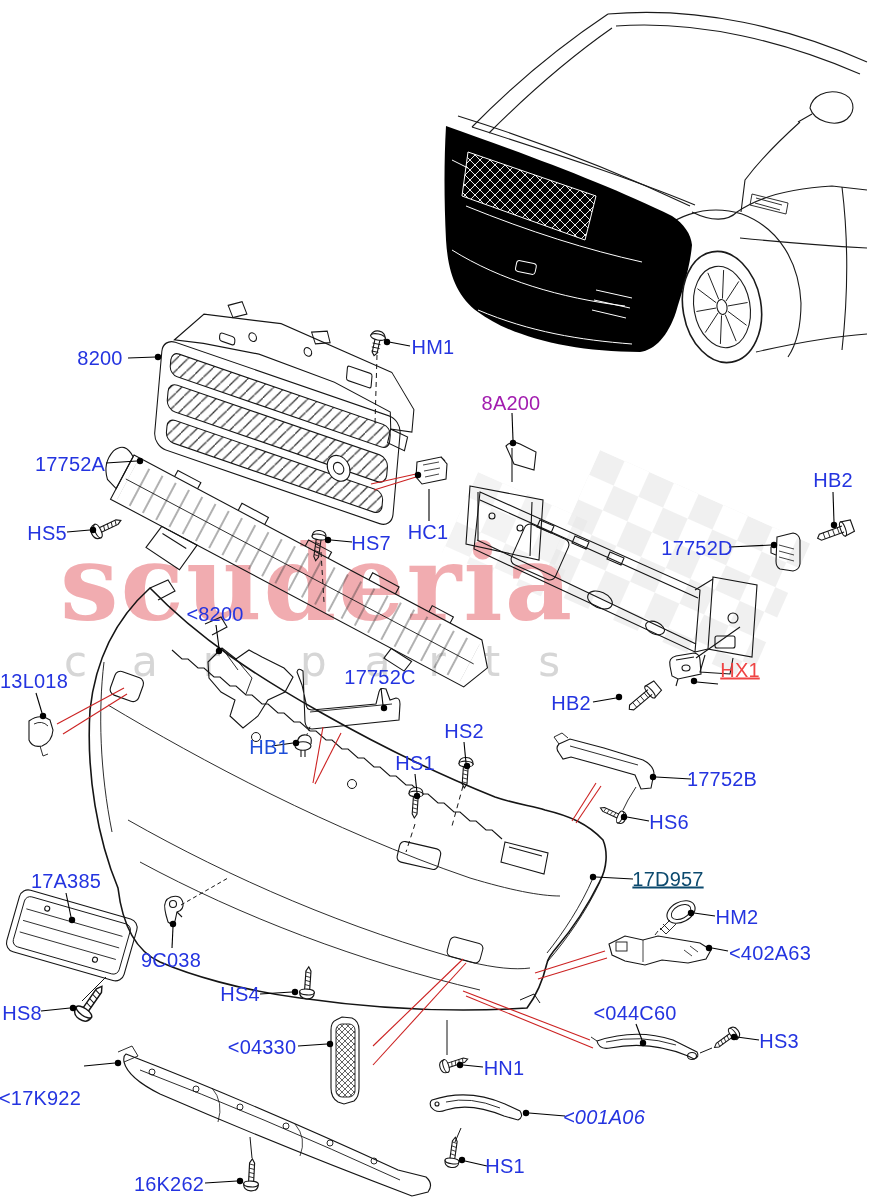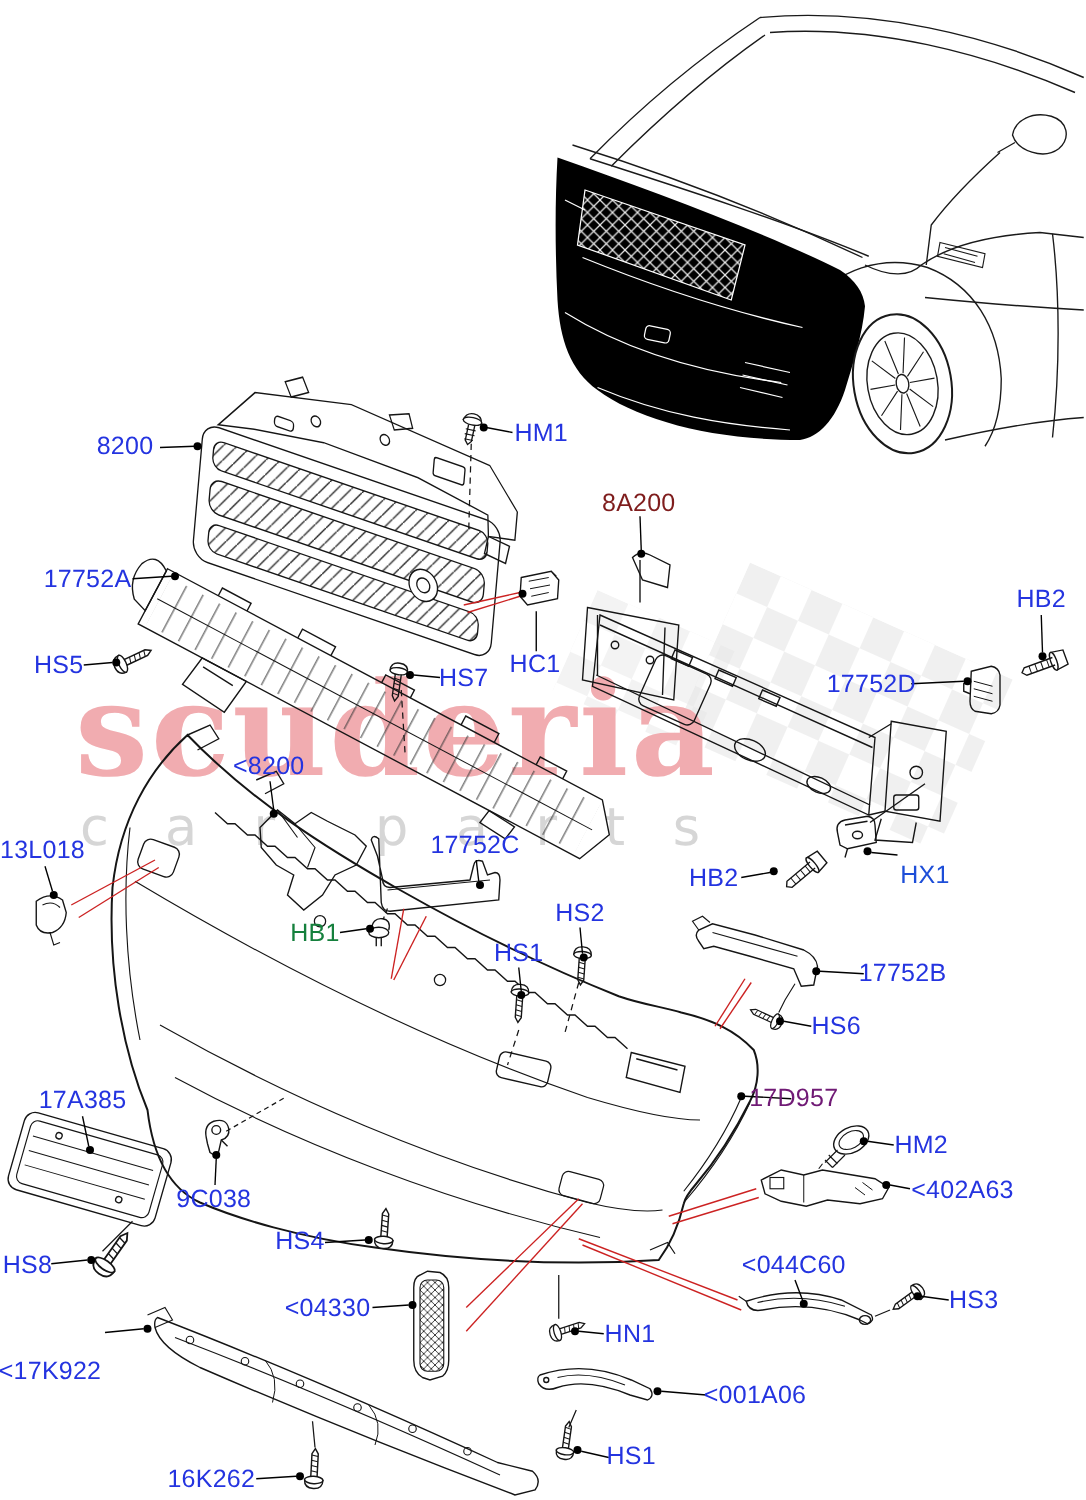--- a/index.html
+++ b/index.html
@@ -383,46 +383,46 @@
         <line x1="487" y1="1166" x2="465" y2="1161" stroke="#000000" stroke-width="1.1"></line>
         <circle cx="462" cy="1160" r="3.2" fill="#000000"></circle>
         <line x1="205" y1="1183" x2="237" y2="1181" stroke="#000000" stroke-width="1.1"></line>
         <circle cx="240" cy="1181" r="3.2" fill="#000000"></circle>
       </g>
 </svg>
 
 <div id="labels">
       <div class="part-label" style="left: 100px; top: 358px; color: rgb(36, 52, 224);">8200</div>
       <div class="part-label" style="left: 433px; top: 347px; color: rgb(36, 52, 224); text-align: right;">HM1</div>
-      <div class="part-label" style="left: 511px; top: 403px; color: #7f1d1d;">8A200</div>
+      <div class="part-label" style="left: 511px; top: 403px; color: #a21caf;">8A200</div>
       <div class="part-label" style="left: 70px; top: 464px; color: rgb(36, 52, 224);">17752A</div>
       <div class="part-label" style="left: 833px; top: 480px; color: rgb(36, 52, 224);">HB2</div>
       <div class="part-label" style="left: 47px; top: 533px; color: rgb(36, 52, 224);">HS5</div>
       <div class="part-label" style="left: 371px; top: 543px; color: rgb(36, 52, 224);">HS7</div>
       <div class="part-label" style="left: 428px; top: 532px; color: rgb(36, 52, 224);">HC1</div>
       <div class="part-label" style="left: 697px; top: 548px; color: rgb(36, 52, 224);">17752D</div>
       <div class="part-label" style="left: 215px; top: 614px; color: rgb(36, 52, 224);">&lt;8200</div>
       <div class="part-label" style="left: 34px; top: 681px; color: rgb(36, 52, 224); text-align: center;">13L018</div>
       <div class="part-label" style="left: 380px; top: 677px; color: rgb(36, 52, 224);">17752C</div>
-      <div class="part-label" style="left: 740px; top: 701px; color: #1d4ed8;">HX1</div>
+      <div class="part-label" style="left: 740px; top: 670px; color: #ef4444; text-decoration: underline;">HX1</div>
       <div class="part-label" style="left: 571px; top: 703px; color: rgb(36, 52, 224);">HB2</div>
-      <div class="part-label" style="left: 252px; top: 747px; color: #15803d;">HB1</div>
+      <div class="part-label" style="left: 269px; top: 747px; color: #1d4ed8;">HB1</div>
       <div class="part-label" style="left: 464px; top: 731px; color: rgb(36, 52, 224);">HS2</div>
       <div class="part-label" style="left: 415px; top: 763px; color: rgb(36, 52, 224);">HS1</div>
       <div class="part-label" style="left: 722px; top: 779px; color: rgb(36, 52, 224);">17752B</div>
       <div class="part-label" style="left: 669px; top: 822px; color: rgb(36, 52, 224);">HS6</div>
       <div class="part-label" style="left: 66px; top: 881px; color: rgb(36, 52, 224);">17A385</div>
-      <div class="part-label" style="left: 635px; top: 879px; color: #701a75;">17D957</div>
+      <div class="part-label" style="left: 668px; top: 879px; color: #0c4a6e; text-decoration: underline;">17D957</div>
       <div class="part-label" style="left: 737px; top: 917px; color: rgb(36, 52, 224);">HM2</div>
       <div class="part-label" style="left: 171px; top: 960px; color: rgb(36, 52, 224);">9C038</div>
       <div class="part-label" style="left: 770px; top: 953px; color: rgb(36, 52, 224);">&lt;402A63</div>
       <div class="part-label" style="left: 22px; top: 1013px; color: rgb(36, 52, 224);">HS8</div>
       <div class="part-label" style="left: 240px; top: 994px; color: rgb(36, 52, 224);">HS4</div>
       <div class="part-label" style="left: 635px; top: 1013px; color: rgb(36, 52, 224);">&lt;044C60</div>
       <div class="part-label" style="left: 779px; top: 1041px; color: rgb(36, 52, 224);">HS3</div>
       <div class="part-label" style="left: 40px; top: 1068px; color: rgb(36, 52, 224); margin-top: 30px;">&lt;17K922</div>
       <div class="part-label" style="left: 262px; top: 1047px; color: rgb(36, 52, 224);">&lt;04330</div>
       <div class="part-label" style="left: 504px; top: 1068px; color: rgb(36, 52, 224);">HN1</div>
-      <div class="part-label" style="left: 604px; top: 1117px; color: rgb(36, 52, 224);">&lt;001A06</div>
+      <div class="part-label" style="left: 604px; top: 1117px; color: rgb(36, 52, 224); font-style: italic;">&lt;001A06</div>
       <div class="part-label" style="left: 505px; top: 1166px; color: rgb(36, 52, 224);">HS1</div>
       <div class="part-label" style="left: 169px; top: 1184px; color: rgb(36, 52, 224);">16K262</div>
     </div>
 </div>
 
 </body></html>

